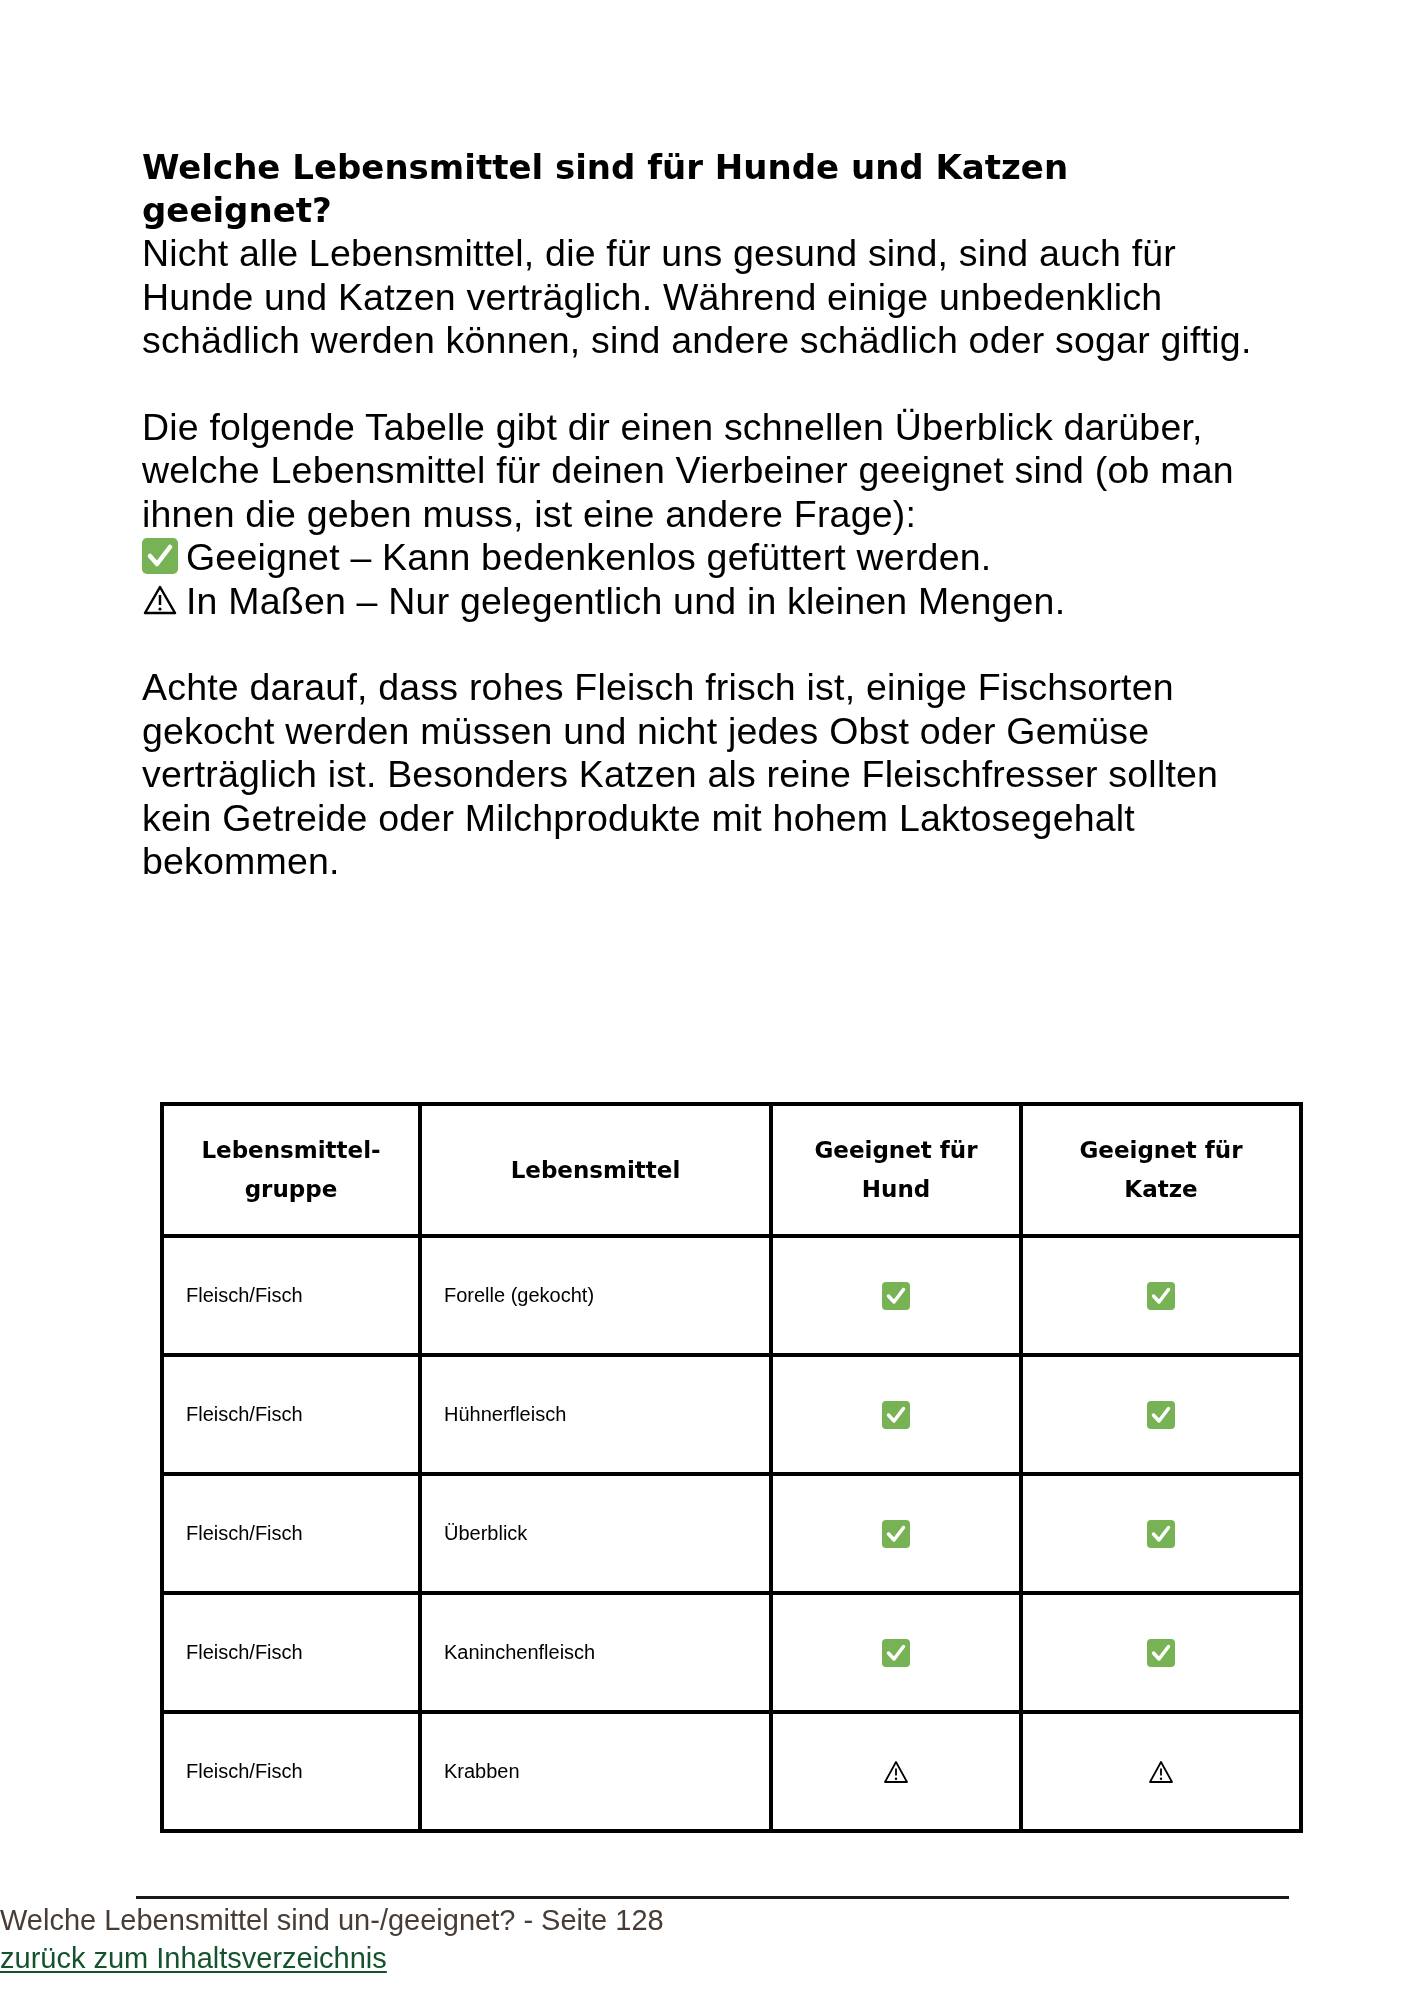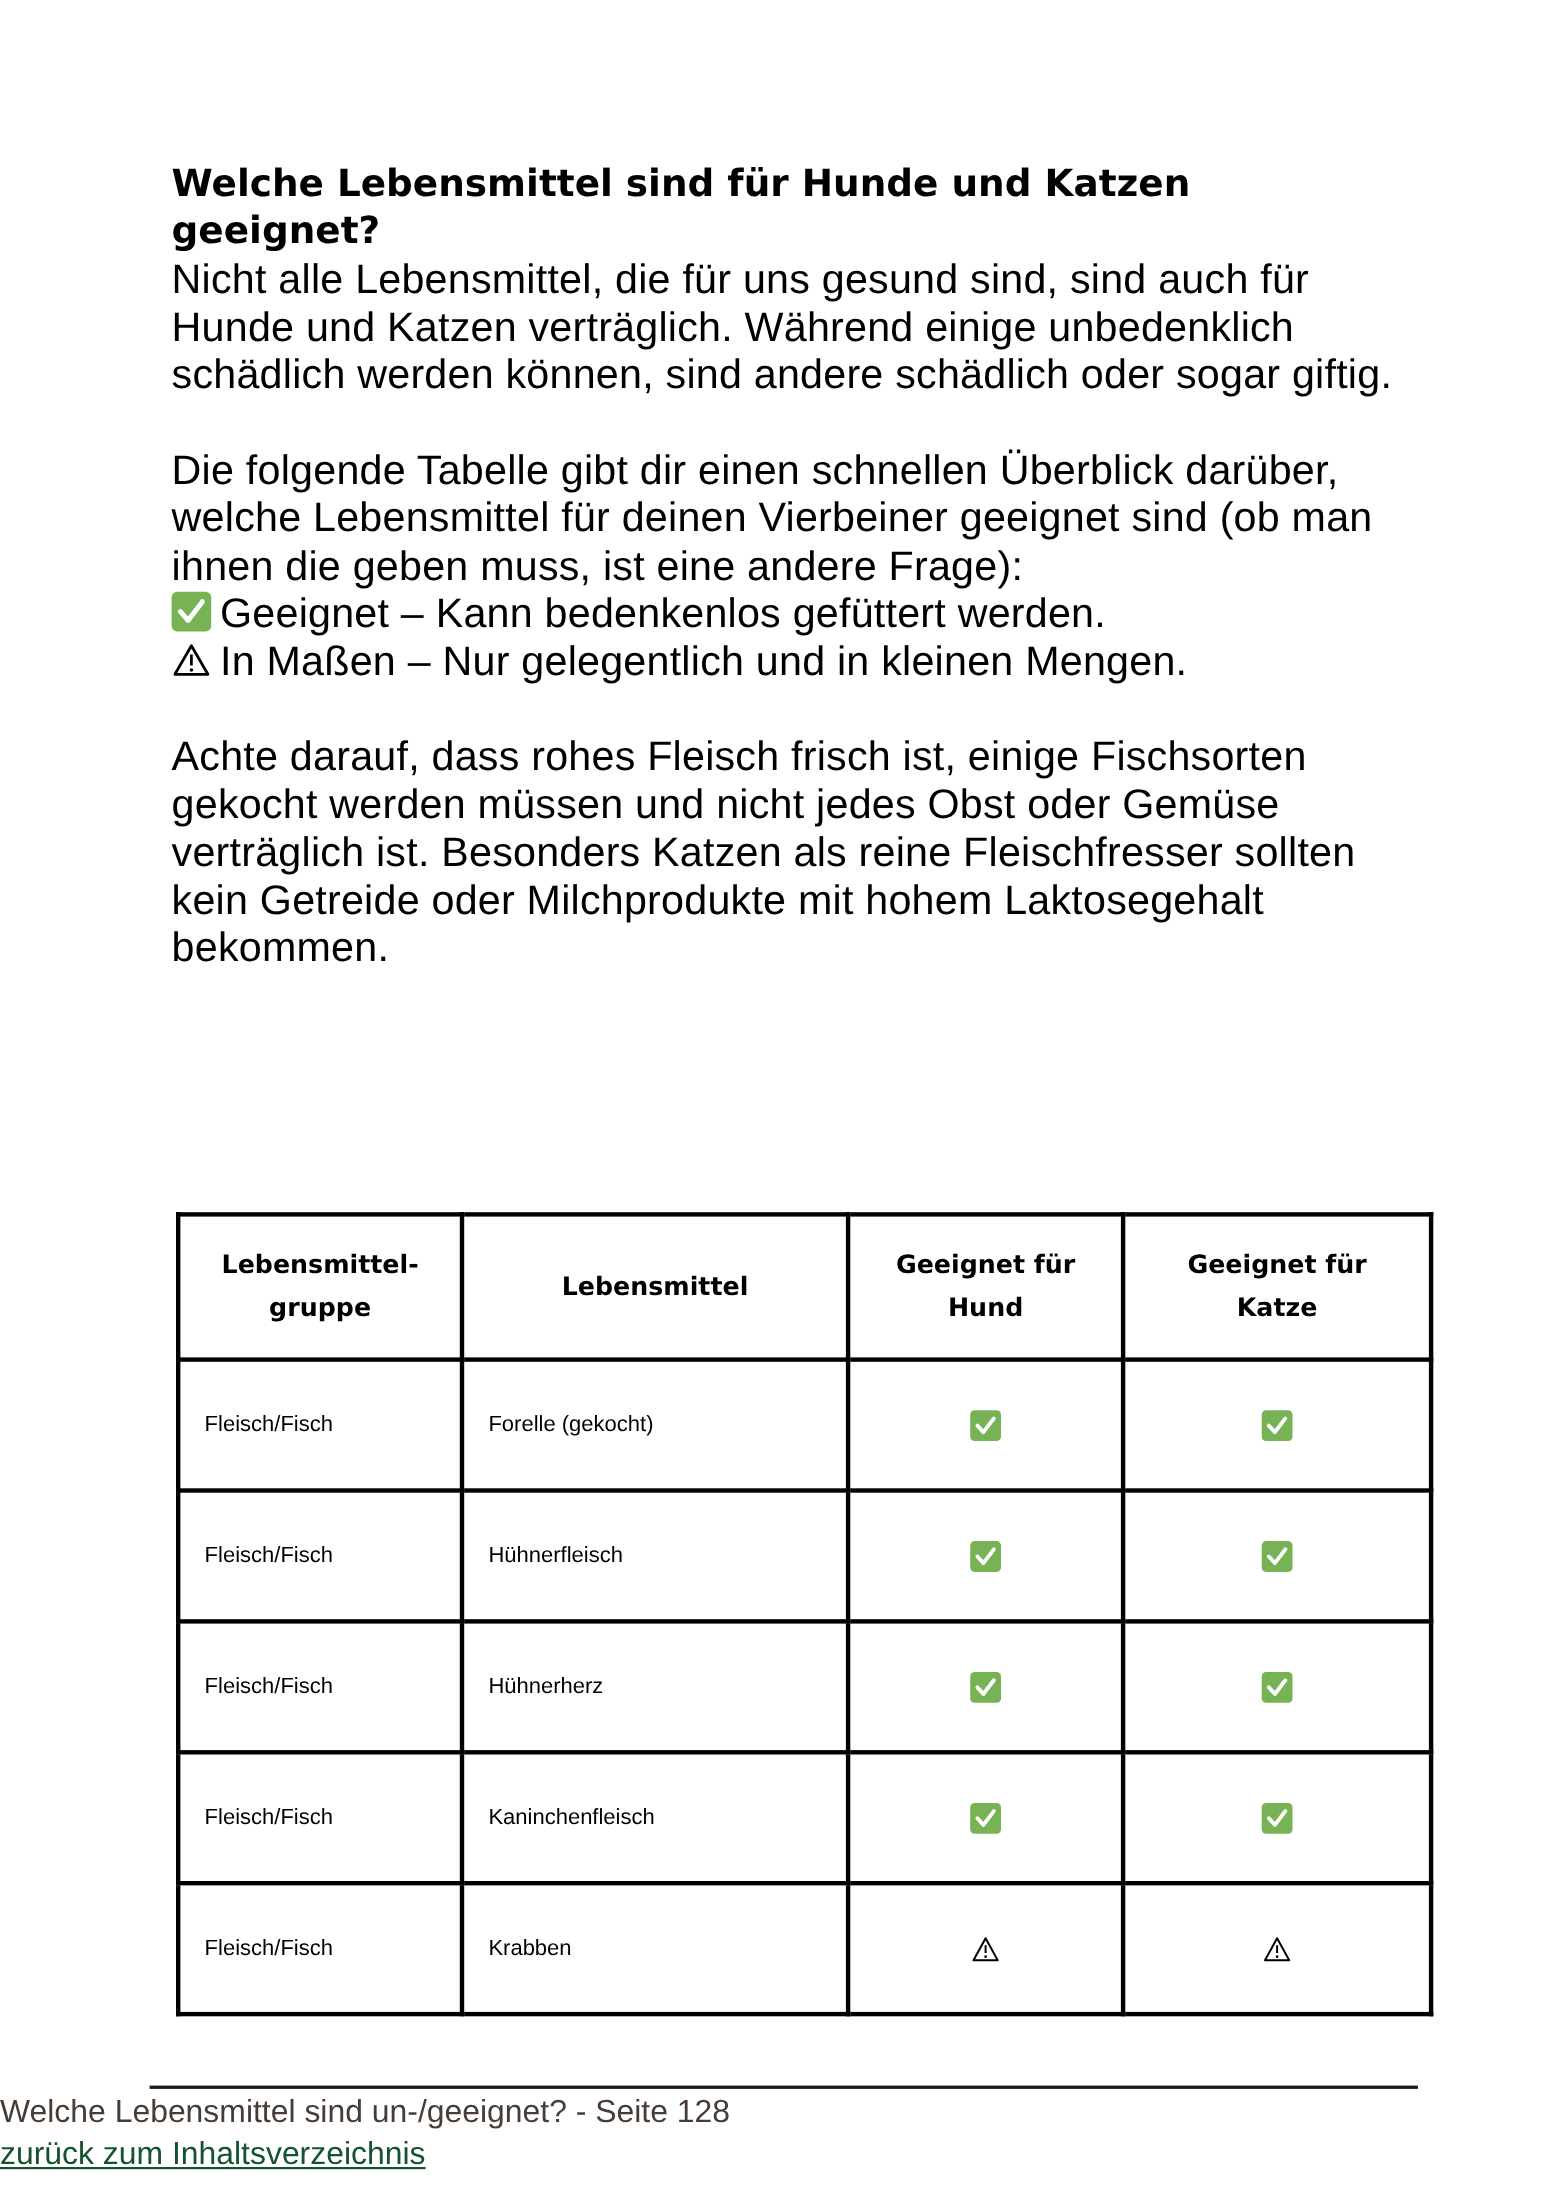--- a/index.html
+++ b/index.html
@@ -1,17 +1,17 @@
 <!DOCTYPE html>
 <html><head>
   <meta charset="utf-8">
   <style>
     html, body { margin: 0; padding: 0; background: #ffffff; }
     body { width: 1414px; height: 2000px; position: relative; overflow: hidden; color: #000; }
-    .content { position: absolute; left: 156px; top: 146px; width: 1150px; }
+    .content { position: absolute; left: 142px; top: 146px; width: 1150px; }
     h1 {
       margin: 0; font-family: "DejaVu Sans", sans-serif; font-weight: bold;
       font-size: 34px; line-height: 43px; letter-spacing: 0px; width: 1000px;
     }
     p.body {
       margin: 0; font-family: "Liberation Sans", sans-serif; font-size: 37.5px;
       line-height: 43.5px; letter-spacing: 0.2px;
     }
     p.gap { margin-top: 43px; }
     .legend-line { display: block; }
@@ -104,21 +104,21 @@
         <td class="txt">Hühnerfleisch</td>
         <td class="ico"><span class="cell-check"><svg width="28" height="28" viewBox="0 0 28 28">
               <path d="M6.5 14 L12 20 L21.5 7.5" stroke="#fff" stroke-width="3.5" fill="none" stroke-linecap="round" stroke-linejoin="round"></path>
             </svg></span></td>
         <td class="ico"><span class="cell-check"><svg width="28" height="28" viewBox="0 0 28 28">
               <path d="M6.5 14 L12 20 L21.5 7.5" stroke="#fff" stroke-width="3.5" fill="none" stroke-linecap="round" stroke-linejoin="round"></path>
             </svg></span></td>
       </tr>
       <tr>
         <td class="txt">Fleisch/Fisch</td>
-        <td class="txt">Hühnerherz</td>
+        <td class="txt">Überblick</td>
         <td class="ico"><span class="cell-check"><svg width="28" height="28" viewBox="0 0 28 28">
               <path d="M6.5 14 L12 20 L21.5 7.5" stroke="#fff" stroke-width="3.5" fill="none" stroke-linecap="round" stroke-linejoin="round"></path>
             </svg></span></td>
         <td class="ico"><span class="cell-check"><svg width="28" height="28" viewBox="0 0 28 28">
               <path d="M6.5 14 L12 20 L21.5 7.5" stroke="#fff" stroke-width="3.5" fill="none" stroke-linecap="round" stroke-linejoin="round"></path>
             </svg></span></td>
       </tr>
       <tr>
         <td class="txt">Fleisch/Fisch</td>
         <td class="txt">Kaninchenfleisch</td>

